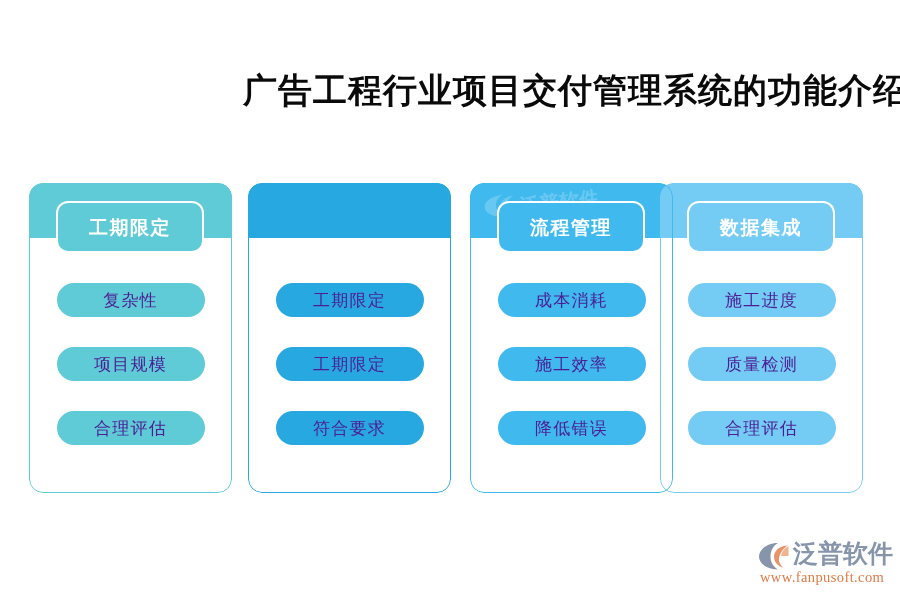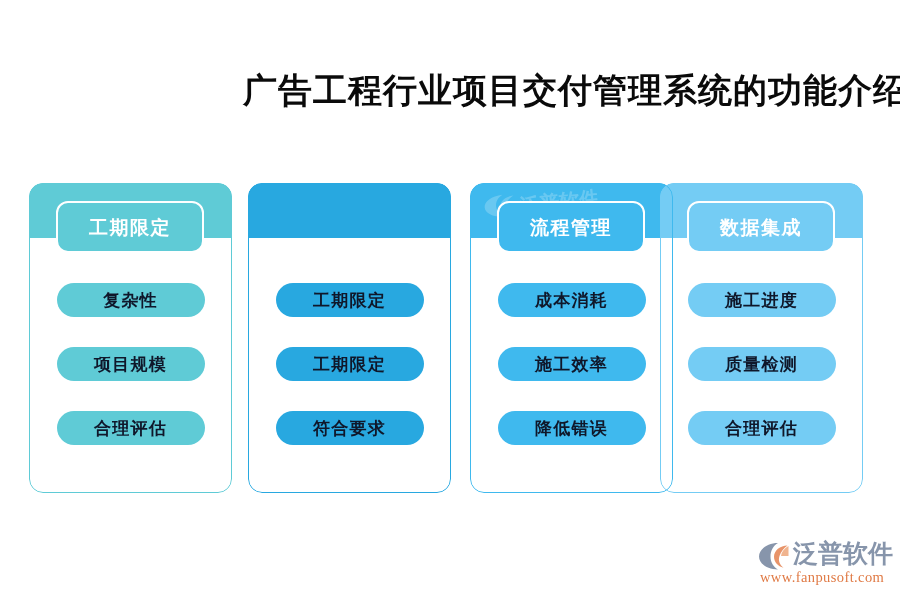--- a/index.html
+++ b/index.html
@@ -128,22 +128,22 @@
     margin: 0 auto 30px auto;
     background: currentColor;
     border-radius: 17px;
     display: flex;
     align-items: center;
     justify-content: center;
   }
   .pill:last-child { margin-bottom: 3px; }
   .pill-label {
     font-size: 17px;
-    font-weight: bold;
-    color: #0f172a;
+    font-weight: normal;
+    color: #4c1d95;
     letter-spacing: 1.2px;
     line-height: 1;
     white-space: nowrap;
   }
 
   
   #brand-logo {
     position: absolute;
     left: 757px;
     top: 538px;

